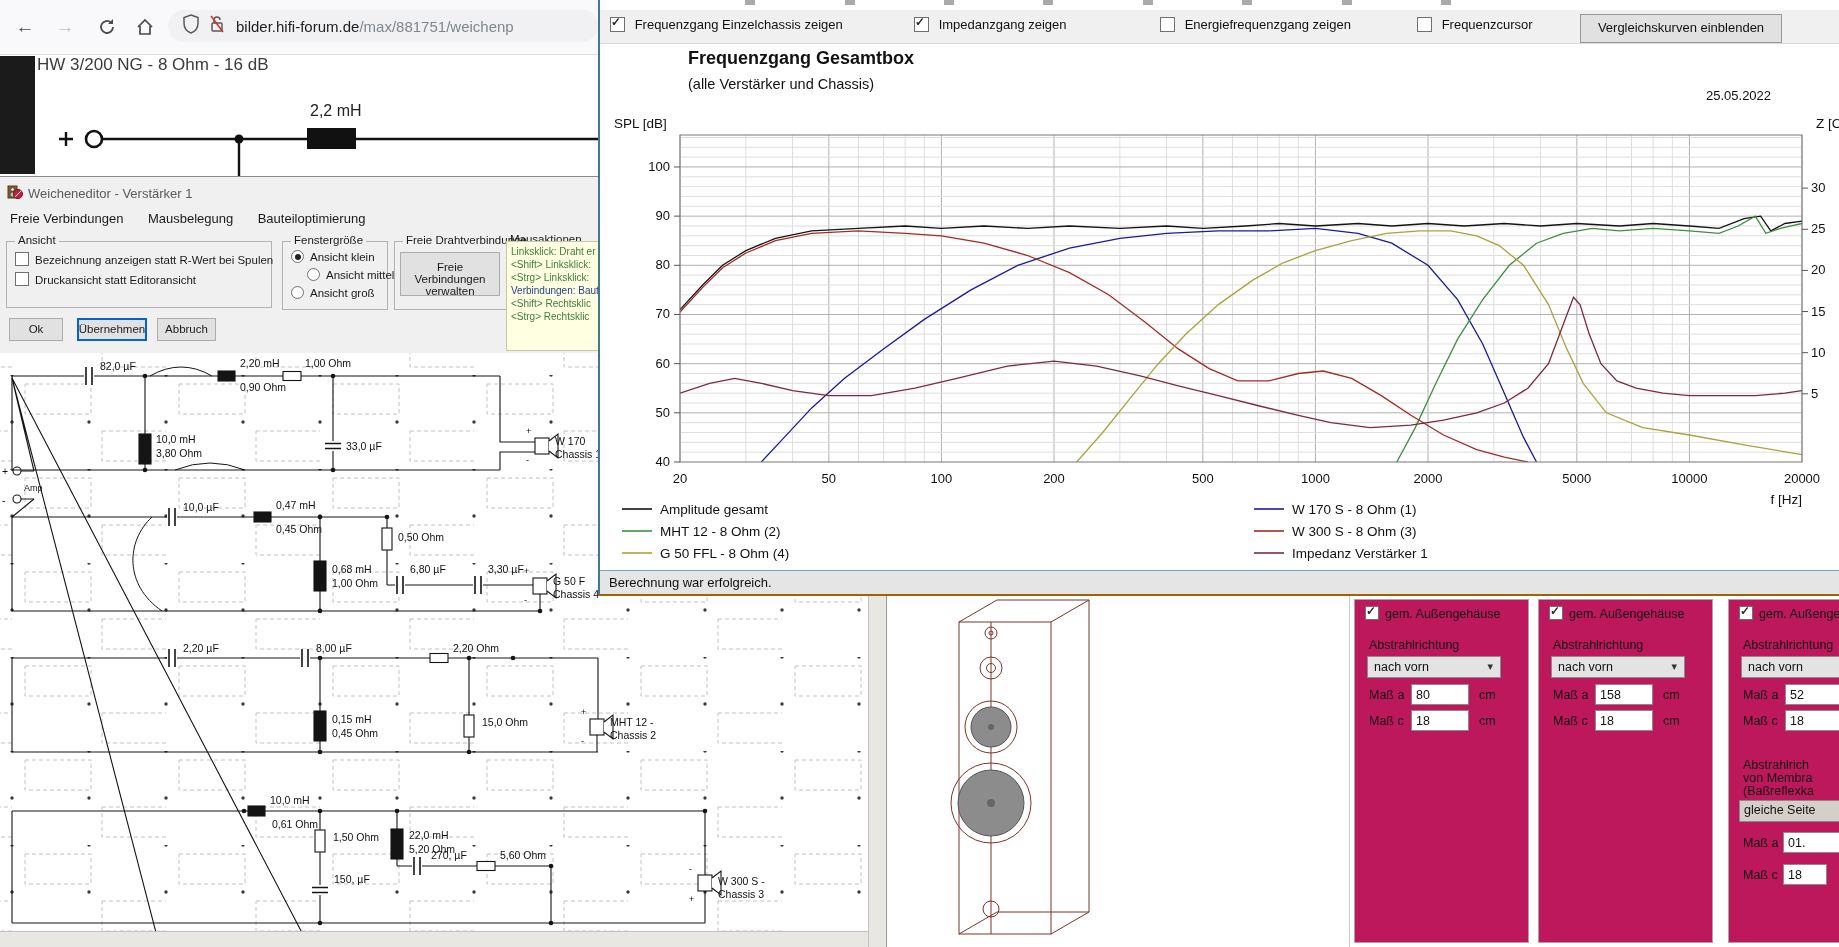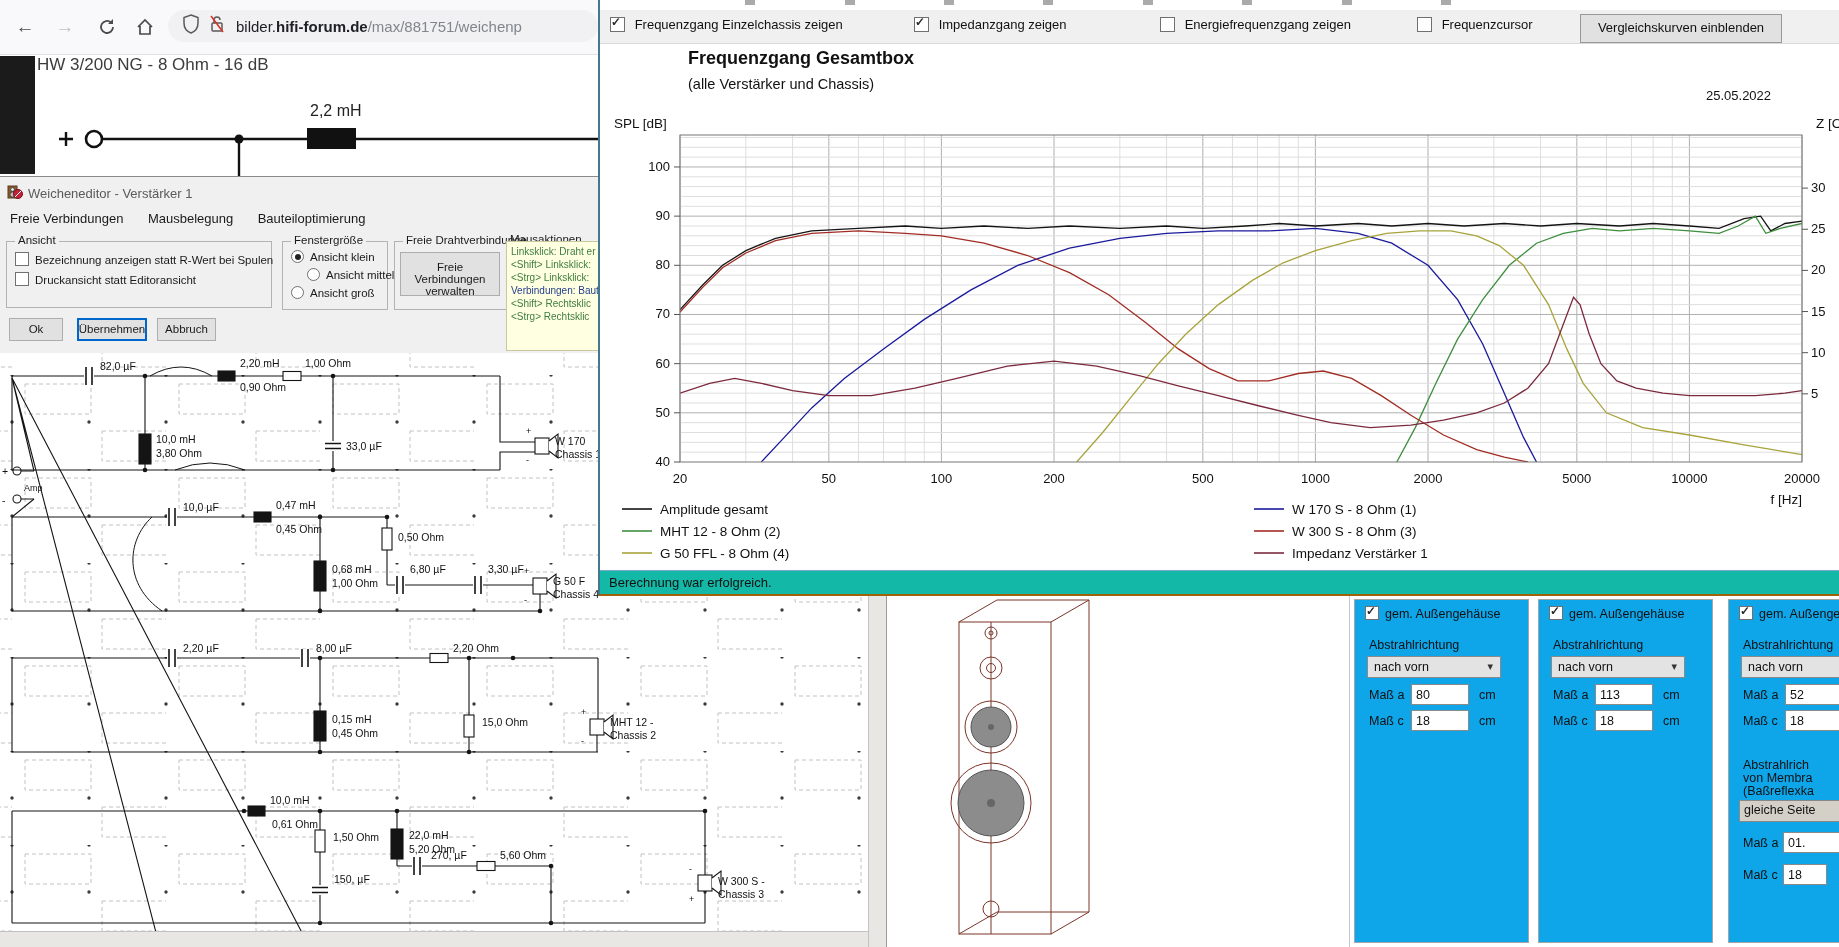--- a/index.html
+++ b/index.html
@@ -5,21 +5,21 @@
   html,body{margin:0;padding:0;}
   body{width:1839px;height:947px;position:relative;overflow:hidden;background:#d4d0c8;
        font-family:"Liberation Sans",sans-serif;-webkit-font-smoothing:antialiased;}
   .abs{position:absolute;}
   
   #browser{left:0;top:0;width:598px;height:352px;background:#fff;z-index:1;}
   #toolbar{left:0;top:0;width:598px;height:54px;background:#f9f9fb;border-bottom:1px solid #e0e0e0;}
   .tbicon{top:14px;width:26px;height:26px;color:#4a4a4a;font-size:19px;line-height:26px;text-align:center;}
   #urlbar{left:168px;top:10px;width:430px;height:32px;background:#f1f1f4;border-radius:16px;display:flex;align-items:center;padding-left:14px;box-sizing:border-box;}
   #urltext{font-size:15px;color:#202124;margin-left:10px;white-space:nowrap;}
-  #urltext b{font-weight:bold;}
+  #urltext b{font-weight:normal;}
   #urltext .gray{color:#80868b;}
   
   #editor{left:0;top:176px;width:886px;height:771px;background:#f0f0f0;border-top:1px solid #8a8a8a;z-index:2;}
   #etitle{left:28px;top:9px;font-size:13px;color:#5a5a5a;}
   #emenu{left:0;top:30px;height:24px;width:598px;background:#f0f0f0;}
   .menuitem{display:inline-block;font-size:13px;color:#1a1a1a;padding:4px 10px 0 10px;}
   .group{position:absolute;border:1px solid #b3b3b3;background:#f0f0f0;}
   .gtitle{position:absolute;top:-8px;left:8px;background:#f0f0f0;font-size:11.5px;color:#1a1a1a;padding:0 3px;}
   .cbrow{position:absolute;font-size:11.5px;color:#1a1a1a;white-space:nowrap;}
   .cb{display:inline-block;width:12px;height:12px;border:1px solid #707070;background:#fff;vertical-align:-2px;margin-right:6px;position:relative;}
@@ -30,41 +30,41 @@
   #btn-apply{border:1px solid #0066cc;box-shadow:inset 0 0 0 1px #0066cc;}
   #mausbox{background:#ffffe1;border:1px solid #c9c9a0;}
   .maline{position:absolute;font-size:10px;white-space:nowrap;color:#3f7d3f;}
   .maline.blue{color:#27408f;}
   #canvas{left:0;top:352px;width:868px;height:578px;background:#fff;overflow:hidden;}
   #vscroll{left:868px;top:352px;width:17px;height:595px;background:#e9e7e3;border-left:1px solid #c2c2c2;}
   #hscroll{left:0;top:930px;width:868px;height:17px;background:#e9e7e3;border-top:1px solid #c2c2c2;}
   
   #speakerpane{left:886px;top:596px;width:463px;height:351px;background:#fff;border-left:1px solid #9a9a9a;z-index:2;}
   #panels{left:1349px;top:596px;width:490px;height:351px;background:#fff;border-left:1px solid #c8c8c8;z-index:2;}
-  .panel{position:absolute;top:3px;width:175px;height:344px;background:#0ea5e9;border:1px solid #a6a6a6;box-sizing:border-box;font-size:12.5px;color:#111;}
+  .panel{position:absolute;top:3px;width:175px;height:344px;background:#be185d;border:1px solid #a6a6a6;box-sizing:border-box;font-size:12.5px;color:#111;}
   .prow{position:absolute;white-space:nowrap;}
   .pselect{position:absolute;background:#e3e3e3;border:1px solid #8a8a8a;height:22px;box-sizing:border-box;font-size:12.5px;padding:3px 0 0 6px;}
   .pselect .chev{position:absolute;right:7px;top:3px;font-size:11px;color:#333;}
   .pinput{position:absolute;background:#fff;border:1px solid #8a8a8a;height:21px;box-sizing:border-box;font-size:12.5px;padding:3px 0 0 4px;}
   
   #chartwin{left:598px;top:0;width:1241px;height:596px;background:#fff;z-index:10;
             border-left:2px solid #44788c;border-bottom:2px solid #a16207;box-sizing:border-box;}
   #cwtop{left:0;top:0;width:100%;height:10px;background:#fff;}
   .topdash{position:absolute;top:0;height:5px;width:10px;background:#aaa;}
   #cwrow{left:0;top:10px;width:100%;height:33px;background:#f0f0f0;border-bottom:1px solid #d9d9d9;}
   .cwcb{position:absolute;top:7px;font-size:13px;color:#111;white-space:nowrap;}
   .cwcb .cb{width:13px;height:13px;vertical-align:-3px;}
   #cmpbtn{left:980px;top:4px;width:200px;height:27px;background:#e1e1e1;border:1px solid #999;font-size:13px;color:#111;text-align:center;line-height:25px;}
   #ctitle{left:88px;top:48px;font-size:18px;font-weight:bold;color:#111;}
   #csub{left:88px;top:76px;font-size:14.5px;color:#111;}
   #cdate{left:1106px;top:88px;font-size:13px;color:#111;}
   #ylab{left:14px;top:116px;font-size:13.5px;color:#111;}
   #zlab{left:1216px;top:116px;font-size:13.5px;color:#111;white-space:nowrap;}
   #flab{left:1150px;top:492px;width:52px;text-align:right;font-size:13.5px;color:#111;}
-  #status{left:0;top:570px;width:100%;height:24px;background:#14b8a6;border-top:1px solid #7aa7c7;box-sizing:border-box;}
+  #status{left:0;top:570px;width:100%;height:24px;background:#e5e5e5;border-top:1px solid #7aa7c7;box-sizing:border-box;}
   #status span{position:absolute;left:9px;top:4px;font-size:13px;color:#111;}
   svg text{font-family:"Liberation Sans",sans-serif;}
 </style>
 </head>
 <body>
 
 <div class="abs" id="browser">
   <div class="abs" id="toolbar">
     <div class="abs tbicon" style="left:12px;">←</div>
     <div class="abs tbicon" style="left:52px;color:#c0c0c0;">→</div>
@@ -369,21 +369,21 @@
     <div class="prow" style="left:14px;top:114px;">Maß c</div>
     <div class="pinput" style="left:56px;top:110px;width:58px;">18</div>
     <div class="prow" style="left:124px;top:114px;">cm</div>
   </div>
 
   <div class="panel" style="left:188px;">
     <div class="prow" style="left:10px;top:6px;"><span class="cb on"></span><span>gem. Außengehäuse</span></div>
     <div class="prow" style="left:14px;top:38px;">Abstrahlrichtung</div>
     <div class="pselect" style="left:12px;top:56px;width:134px;"><span>nach vorn</span><span class="chev">▾</span></div>
     <div class="prow" style="left:14px;top:88px;">Maß a</div>
-    <div class="pinput" style="left:56px;top:84px;width:58px;">113</div>
+    <div class="pinput" style="left:56px;top:84px;width:58px;">158</div>
     <div class="prow" style="left:124px;top:88px;">cm</div>
     <div class="prow" style="left:14px;top:114px;">Maß c</div>
     <div class="pinput" style="left:56px;top:110px;width:58px;">18</div>
     <div class="prow" style="left:124px;top:114px;">cm</div>
   </div>
 
   <div class="panel" style="left:378px;">
     <div class="prow" style="left:10px;top:6px;"><span class="cb on"></span><span>gem. Außengehäuse</span></div>
     <div class="prow" style="left:14px;top:38px;">Abstrahlrichtung</div>
     <div class="pselect" style="left:12px;top:56px;width:134px;"><span>nach vorn</span></div>

